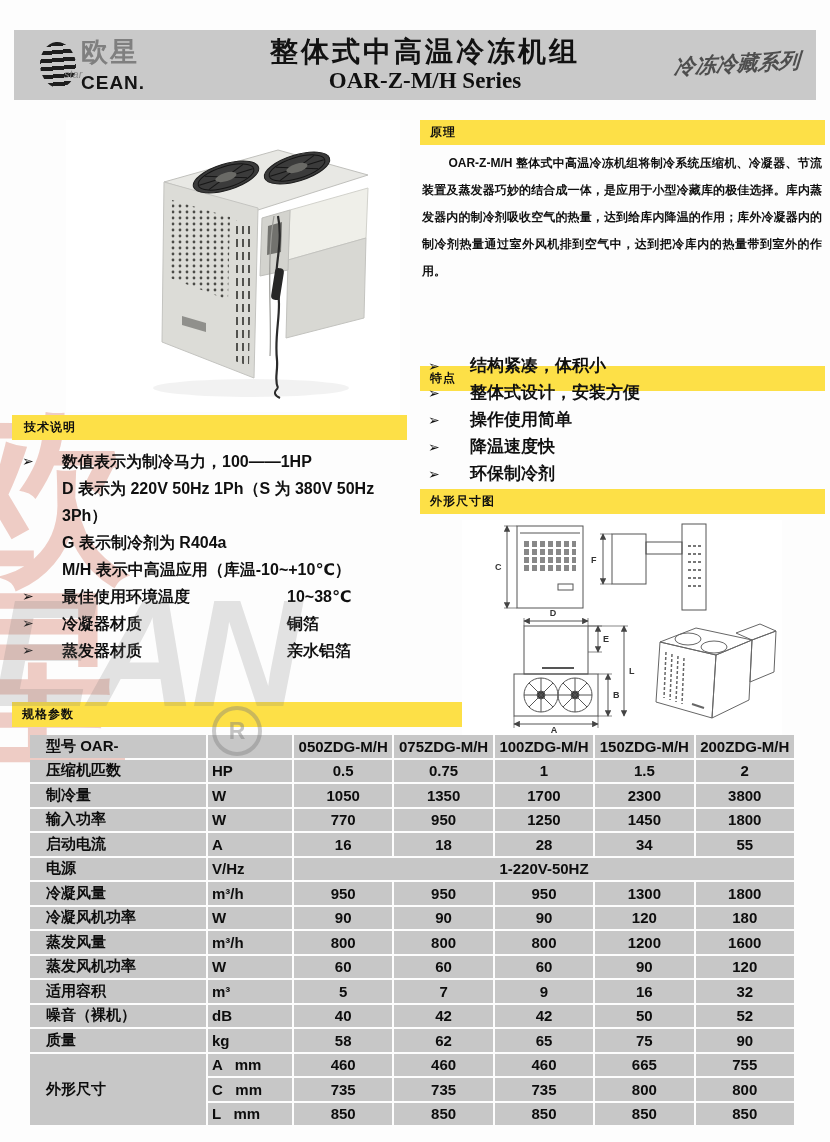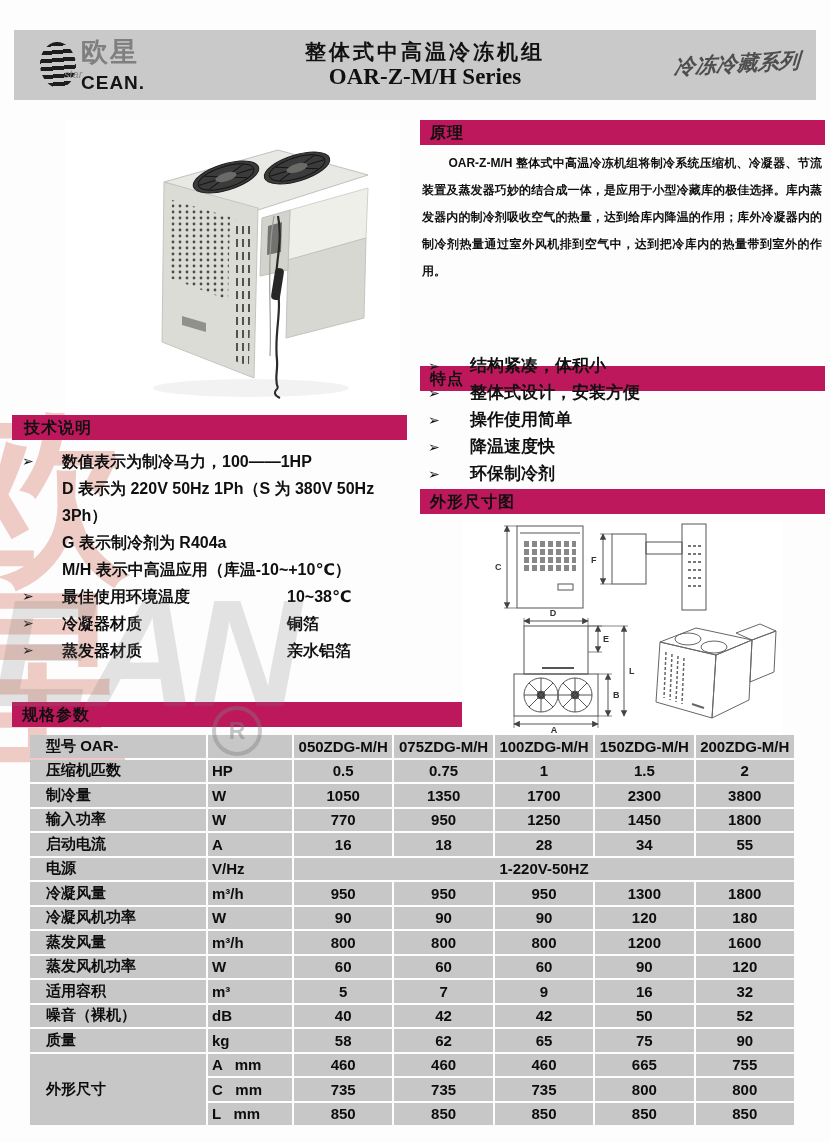--- a/index.html
+++ b/index.html
@@ -33,31 +33,31 @@
   .logo{display:flex;align-items:center;gap:5px;margin-left:26px;width:200px;position:relative;}
   .logo-o{
     width:36px;height:46px;border-radius:50%;flex:none;transform:rotate(-5deg);
     background:repeating-linear-gradient(#1d1d1d 0 4px,#c9c9c9 4px 8px);
   }
   .logo-col{display:flex;flex-direction:column;line-height:1;}
   .logo-cn{font-size:27px;font-weight:bold;color:#7f7f7f;letter-spacing:2px;}
   .logo-en{font-size:19px;font-weight:bold;color:#141414;letter-spacing:1px;margin-top:7px;}
   .logo-star{position:absolute;left:24px;top:29px;font-size:11px;font-style:italic;color:#8c8c8c;}
   .title{flex:1;text-align:center;line-height:1.15;}
-  .title-cn{font-size:21px;font-weight:bold;letter-spacing:3px;color:#121212;}
+  .title-cn{font-size:28px;font-weight:bold;letter-spacing:3px;color:#121212;}
   .title-en{font-family:"Liberation Serif","DejaVu Serif",serif;font-size:23px;font-weight:bold;}
   .series{
     width:190px;text-align:right;padding-right:16px;
     font-family:"DejaVu Serif",serif;font-style:italic;font-weight:bold;
     font-size:21px;color:#4e4e4e;transform:rotate(-3deg) skewX(-6deg);
   }
   
   .bar{
-    position:absolute;background:#be185d;height:25px;line-height:25px;z-index:1;
-    font-size:16px;font-weight:bold;padding-left:10px;letter-spacing:1px;color:#0f0f0f;
+    position:absolute;background:#fde047;height:25px;line-height:25px;z-index:1;
+    font-size:12px;font-weight:bold;padding-left:10px;letter-spacing:1px;color:#0f0f0f;
   }
   .bar-tech{left:12px;top:415px;width:383px;padding-left:12px;}
   .bar-principle{left:420px;top:120px;width:395px;}
   .bar-features{left:420px;top:320px;width:395px;margin-top:46px;}
   .bar-dims{left:420px;top:489px;width:395px;}
   .bar-specs{left:12px;top:702px;width:748px;}
   
   .principle-body{
     position:absolute;left:422px;top:150px;width:400px;z-index:1;
     font-size:12px;font-weight:bold;line-height:27px;text-align:justify;text-indent:2.2em;

